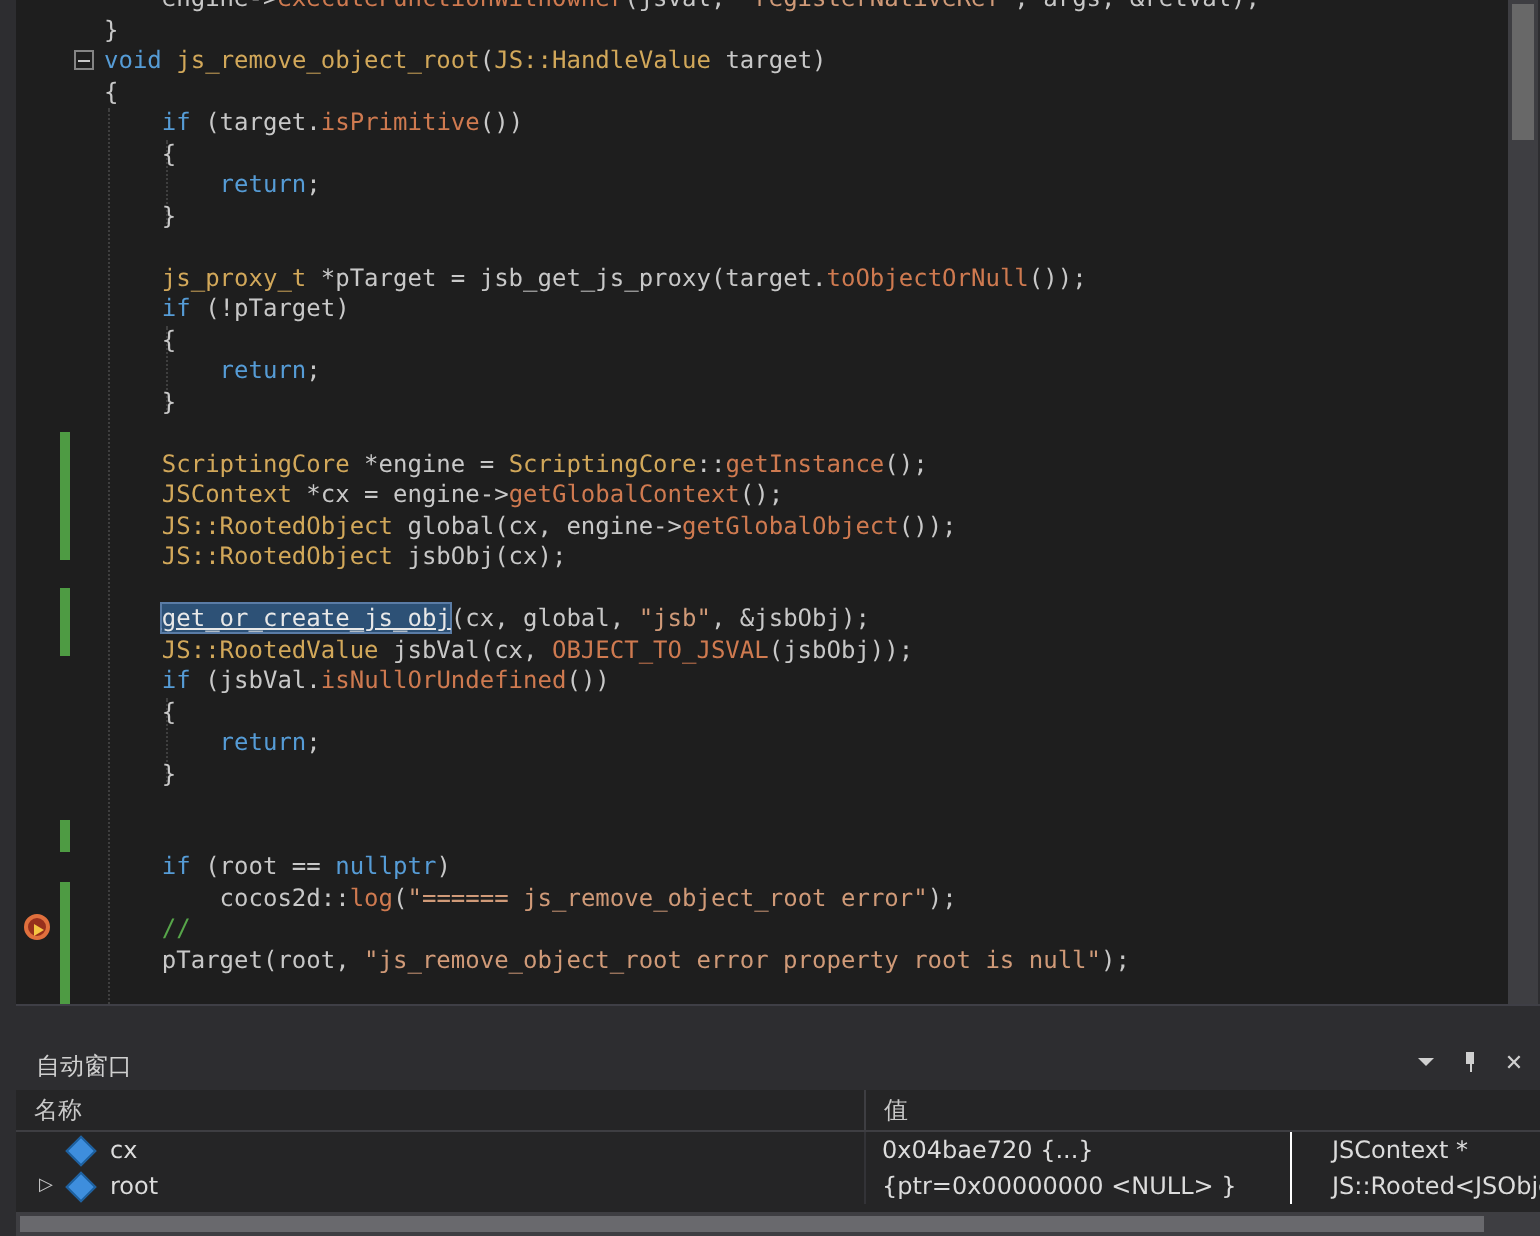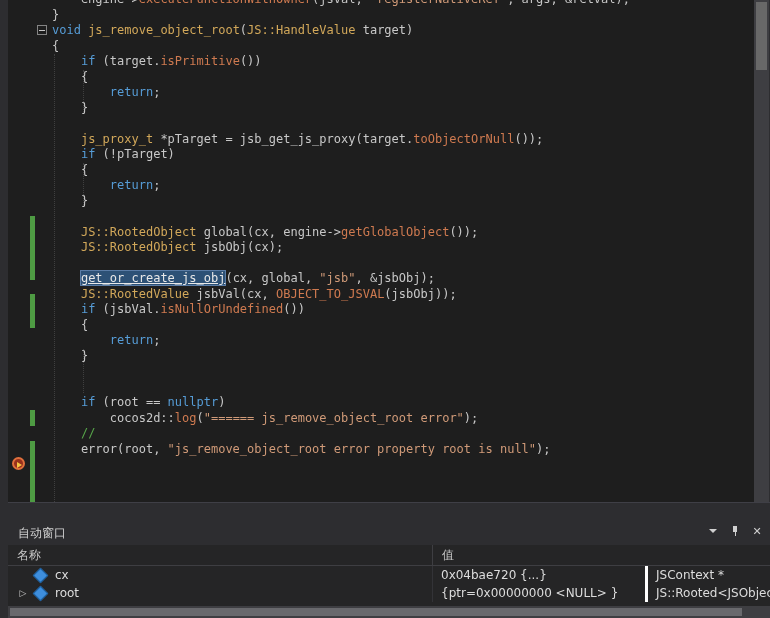--- a/index.html
+++ b/index.html
@@ -50,21 +50,21 @@
   .hcell{display:flex;align-items:center;padding-left:9px;box-sizing:border-box;}
   .hcell.name{width:424px;}
   .hcell.val{width:213px;border-left:1px solid #3e3e42;}
   .hcell.typ{flex:1;border-left:4px solid #86efac;margin-top:44px;}
 
   #autos-rows{position:absolute;left:0;top:47px;width:100%;}
   .arow{display:flex;height:18px;color:#dcdcdc;font-size:12px;background:#252526;}
   .cell{display:flex;align-items:center;box-sizing:border-box;overflow:hidden;white-space:nowrap;}
   .cell.name{width:424px;padding-left:8px;}
   .cell.val{width:213px;border-left:1px solid #333337;padding-left:8px;}
-  .cell.typ{flex:1;border-left:3px solid #ffffff;padding-left:8px;}
+  .cell.typ{flex:1;border-left:1px solid #ffffff;padding-left:20px;}
   .expander{width:14px;color:#c8c8c8;font-size:9px;display:inline-block;text-align:center;}
   .var-icon{width:9px;height:9px;background:var(--var_icon);border:1px solid #1c5f9e;
             transform:rotate(45deg);display:inline-block;margin:0 9px 0 5px;}
   .hstrip{position:absolute;left:0;bottom:0;width:100%;height:12px;background:#3e3e42;}
   .hthumb{position:absolute;left:2px;top:2px;width:96%;height:8px;background:#69696d;}
 </style>
 </head>
 <body>
 
 <div class="app">
@@ -93,35 +93,37 @@
         <div class="cl"><span class="tok-p">    {</span></div>
         <div class="cl"><span class="tok-p">        </span><span class="tok-k">return</span><span class="tok-p">;</span></div>
         <div class="cl"><span class="tok-p">    }</span></div>
         <div class="cl"></div>
         <div class="cl"><span class="tok-p">    </span><span class="tok-t">js_proxy_t</span><span class="tok-p"> *pTarget = jsb_get_js_proxy(target.</span><span class="tok-m">toObjectOrNull</span><span class="tok-p">());</span></div>
         <div class="cl"><span class="tok-p">    </span><span class="tok-k">if</span><span class="tok-p"> (!pTarget)</span></div>
         <div class="cl"><span class="tok-p">    {</span></div>
         <div class="cl"><span class="tok-p">        </span><span class="tok-k">return</span><span class="tok-p">;</span></div>
         <div class="cl"><span class="tok-p">    }</span></div>
         <div class="cl"></div>
+        <div class="cl"><span class="tok-p">    </span><span class="tok-t">ScriptingCore</span><span class="tok-p"> *engine = </span><span class="tok-t">ScriptingCore</span><span class="tok-p">::</span><span class="tok-m">getInstance</span><span class="tok-p">();</span></div>
+        <div class="cl"><span class="tok-p">    </span><span class="tok-t">JSContext</span><span class="tok-p"> *cx = engine-&gt;</span><span class="tok-m">getGlobalContext</span><span class="tok-p">();</span></div>
         <div class="cl"><span class="tok-p">    </span><span class="tok-t">JS::RootedObject</span><span class="tok-p"> global(cx, engine-&gt;</span><span class="tok-m">getGlobalObject</span><span class="tok-p">());</span></div>
         <div class="cl"><span class="tok-p">    </span><span class="tok-t">JS::RootedObject</span><span class="tok-p"> jsbObj(cx);</span></div>
         <div class="cl"></div>
         <div class="cl"><span class="tok-p">    </span><span class="tok-sel">get_or_create_js_obj</span><span class="tok-p">(cx, global, </span><span class="tok-s">"jsb"</span><span class="tok-p">, &amp;jsbObj);</span></div>
         <div class="cl"><span class="tok-p">    </span><span class="tok-t">JS::RootedValue</span><span class="tok-p"> jsbVal(cx, </span><span class="tok-m">OBJECT_TO_JSVAL</span><span class="tok-p">(jsbObj));</span></div>
         <div class="cl"><span class="tok-p">    </span><span class="tok-k">if</span><span class="tok-p"> (jsbVal.</span><span class="tok-m">isNullOrUndefined</span><span class="tok-p">())</span></div>
         <div class="cl"><span class="tok-p">    {</span></div>
         <div class="cl"><span class="tok-p">        </span><span class="tok-k">return</span><span class="tok-p">;</span></div>
         <div class="cl"><span class="tok-p">    }</span></div>
         <div class="cl"></div>
         <div class="cl"></div>
         <div class="cl"><span class="tok-p">    </span><span class="tok-k">if</span><span class="tok-p"> (root == </span><span class="tok-k">nullptr</span><span class="tok-p">)</span></div>
         <div class="cl"><span class="tok-p">        cocos2d::</span><span class="tok-m">log</span><span class="tok-p">(</span><span class="tok-s">"====== js_remove_object_root error"</span><span class="tok-p">);</span></div>
         <div class="cl"><span class="tok-p">    </span><span class="tok-c">//</span></div>
-        <div class="cl"><span class="tok-p">    error(root, </span><span class="tok-s">"js_remove_object_root error property root is null"</span><span class="tok-p">);</span></div>
+        <div class="cl"><span class="tok-p">    pTarget(root, </span><span class="tok-s">"js_remove_object_root error property root is null"</span><span class="tok-p">);</span></div>
       </div>
   </div>
 
   <div class="vscroll">
     <div class="vthumb"></div>
   </div>
 
   <div class="zoom-row">
     <div class="zoom-control">
       <span>100 %</span>

